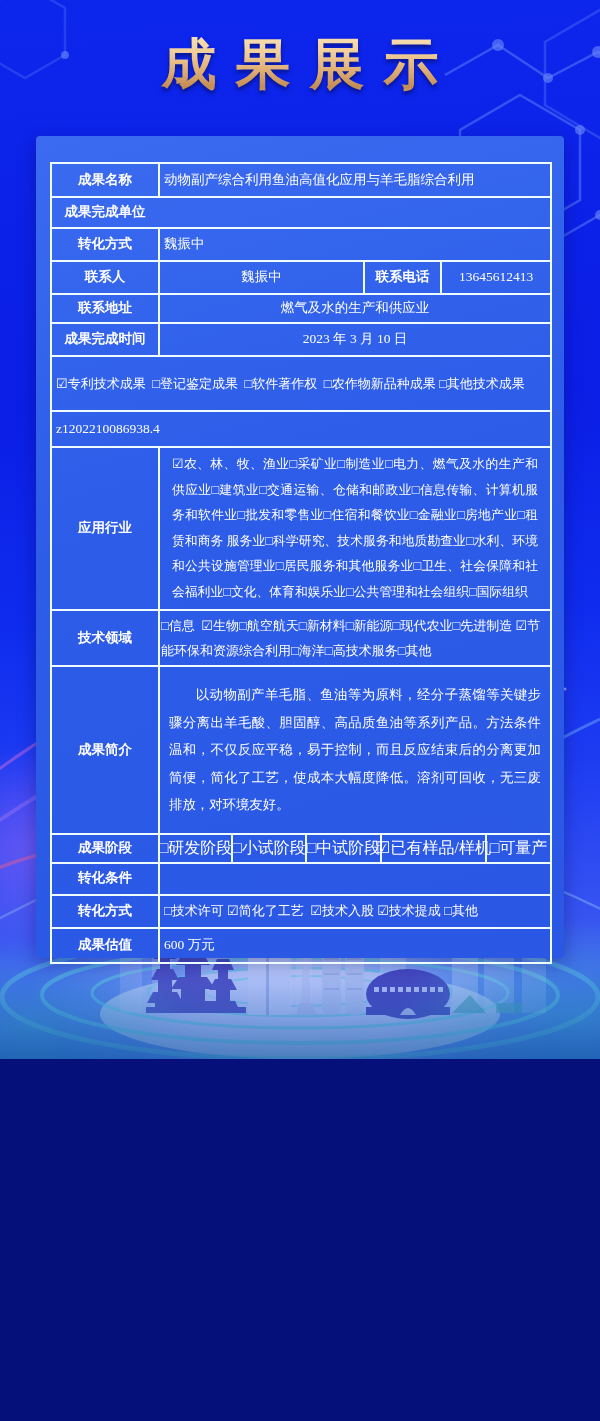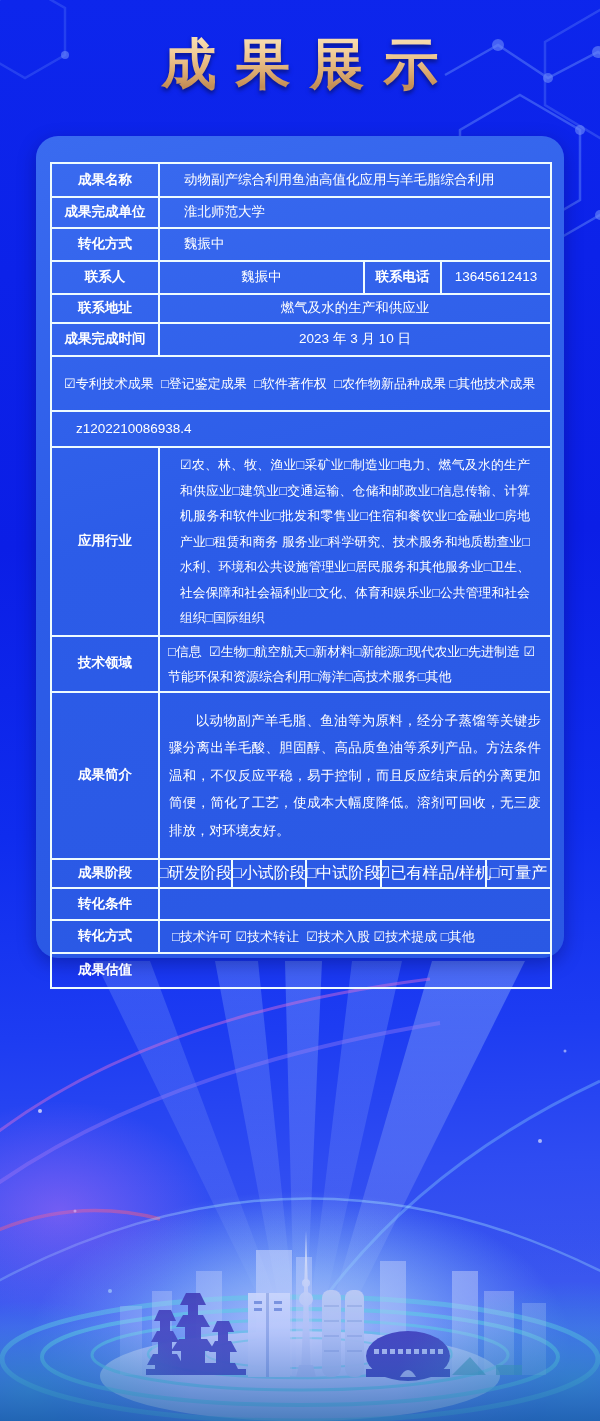--- a/index.html
+++ b/index.html
@@ -1,56 +1,56 @@
 <!DOCTYPE html>
 <html><head>
 <meta charset="utf-8">
 <style>
   html,body{margin:0;padding:0;background:#05107a;}
   .page{
-    position:relative;width:600px;height:1421px;overflow:hidden;
-    font-family:Liberation Sans, sans-serif;
+    position:relative;width:600px;height:1059px;overflow:hidden;
+    font-family:Liberation Serif, serif;
     background:linear-gradient(178deg,#0d26ec 0%,#0b1ee6 38%,#0f2cee 58%,#1d3cf2 72%,#2f4cf2 82%,#3a55ee 90%);
     color:#fff;
   }
   svg{display:block;}
   .hex-layer{position:absolute;left:0;top:0;z-index:1;pointer-events:none;}
   .title{
     position:absolute;top:28px;left:0;width:100%;text-align:center;z-index:5;
     font-size:55px;font-weight:900;letter-spacing:19px;text-indent:19px;
     background:linear-gradient(180deg,#fbe7c2 0%,#f2cf9b 30%,#d9a86e 62%,#c6905a 78%,#eec violet 100%);
     background:linear-gradient(180deg,#fbe7c2 0%,#f2cf9b 30%,#d9a86e 62%,#c6905a 78%,#ecc folded 100%);
     background:linear-gradient(180deg,#fbe7c2 0%,#f2cf9b 32%,#dcab70 60%,#c28c55 80%,#e6ba85 100%);
     -webkit-background-clip:text;background-clip:text;color:transparent;
     filter:drop-shadow(0 3px 2px rgba(2,8,60,.55));
   }
   .panel{
     position:absolute;left:36px;top:136px;width:528px;height:822px;z-index:4;
     background:linear-gradient(165deg,#3a6bf0 0%,#2c5ce8 45%,#2a58e4 100%);
-    border-radius:22px;box-shadow:0 6px 18px rgba(2,10,80,.35);
+    border-radius:4px;box-shadow:0 6px 18px rgba(2,10,80,.35);
   }
   .table{
     position:absolute;left:14px;top:26px;width:502px;box-sizing:border-box;
     border:2px solid #eefbff;font-size:13.5px;line-height:1.4;
   }
   .trow{display:flex;box-sizing:border-box;}
   .trow + .trow{border-top:2px solid #eefbff;}
   .cell{box-sizing:border-box;display:flex;align-items:center;min-width:0;}
   .cell + .cell{border-left:2px solid #eefbff;}
   .lbl{flex:0 0 106px;justify-content:center;text-align:center;font-weight:700;padding:2px 5px;line-height:1.35;}
   .lbl.small{font-size:13px;}
-  .val{flex:1;padding:2px 24px;white-space:pre-wrap;}
+  .val{flex:1;padding:2px 4px;white-space:pre-wrap;}
   .val.center{justify-content:center;text-align:center;padding:2px 6px;}
   .val.block{display:block;align-items:flex-start;}
   .h32{min-height:32px}.h31{min-height:31px}.h33{min-height:33px}.h29{min-height:29px}
   .h55{min-height:55px}.h36{min-height:36px}.h157{min-height:157px}.h52{min-height:52px}
   .h112{min-height:112px}.h35{min-height:35px}
-  .type-val{font-size:13px;line-height:26px;padding:2px 12px;}
-  .industry-val{font-size:12.8px;line-height:25.5px;padding:4px 20px;text-align:justify;}
-  .tech-val{font-size:13px;line-height:25px;padding:2px 8px;}
+  .type-val{font-size:13px;line-height:26px;padding:2px 4px;}
+  .industry-val{font-size:12.8px;line-height:25.5px;padding:4px 12px;text-align:justify;}
+  .tech-val{font-size:13px;line-height:25px;padding:2px 1px;}
   .summary-val{font-size:13.4px;line-height:27.5px;padding:14px 9px;text-indent:2em;text-align:justify;}
   .c-name{flex:0 0 205px;justify-content:center;}
   .c-plabel{flex:0 0 77px;justify-content:center;font-weight:700;}
   .c-phone{flex:1;justify-content:center;}
   .opt{justify-content:center;font-size:16px;white-space:nowrap;padding:0 1px;}
   .ow1{flex:0 0 73px}.ow2{flex:0 0 74px}.ow3{flex:0 0 75px}.ow4{flex:0 0 105px}.ow5{flex:1}
   .skyline{position:absolute;left:0;bottom:0;z-index:2;pointer-events:none;}
 </style>
 </head>
 <body>
@@ -81,21 +81,20 @@
   <div class="panel">
     <div class="table">
 
       <div class="trow h32">
         <div class="cell lbl">成果名称</div>
         <div class="cell val">动物副产综合利用鱼油高值化应用与羊毛脂综合利用</div>
       </div>
 
       <div class="trow h31">
         <div class="cell lbl">成果完成单位</div>
-        <div class="cell val">淮北师范大学</div>
       </div>
 
       <div class="trow h33">
         <div class="cell lbl">转化方式</div>
         <div class="cell val">魏振中</div>
       </div>
 
       <div class="trow h33">
         <div class="cell lbl">联系人</div>
         <div class="cell c-name">魏振中</div>
@@ -145,25 +144,26 @@
         <div class="cell opt ow5">□可量产</div>
       </div>
 
       <div class="trow h32">
         <div class="cell lbl">转化条件</div>
         <div class="cell val"></div>
       </div>
 
       <div class="trow h33">
         <div class="cell lbl">转化方式</div>
-        <div class="cell val type-val">□技术许可 ☑技术转让  ☑技术入股 ☑技术提成 □其他</div>
+        <div class="cell val type-val">□技术许可 ☑简化了工艺  ☑技术入股 ☑技术提成 □其他</div>
       </div>
 
       <div class="trow h35">
         <div class="cell lbl">成果估值</div>
+        <div class="cell val">600 万元</div>
       </div>
 
     </div>
   </div>
 
   <svg class="skyline" width="600" height="460" viewBox="0 0 600 460">
     <defs>
       <radialGradient id="glow" cx="50%" cy="50%" r="50%">
         <stop offset="0%" stop-color="#ffffff" stop-opacity="0.95"></stop>
         <stop offset="45%" stop-color="#cfffff" stop-opacity="0.55"></stop>

